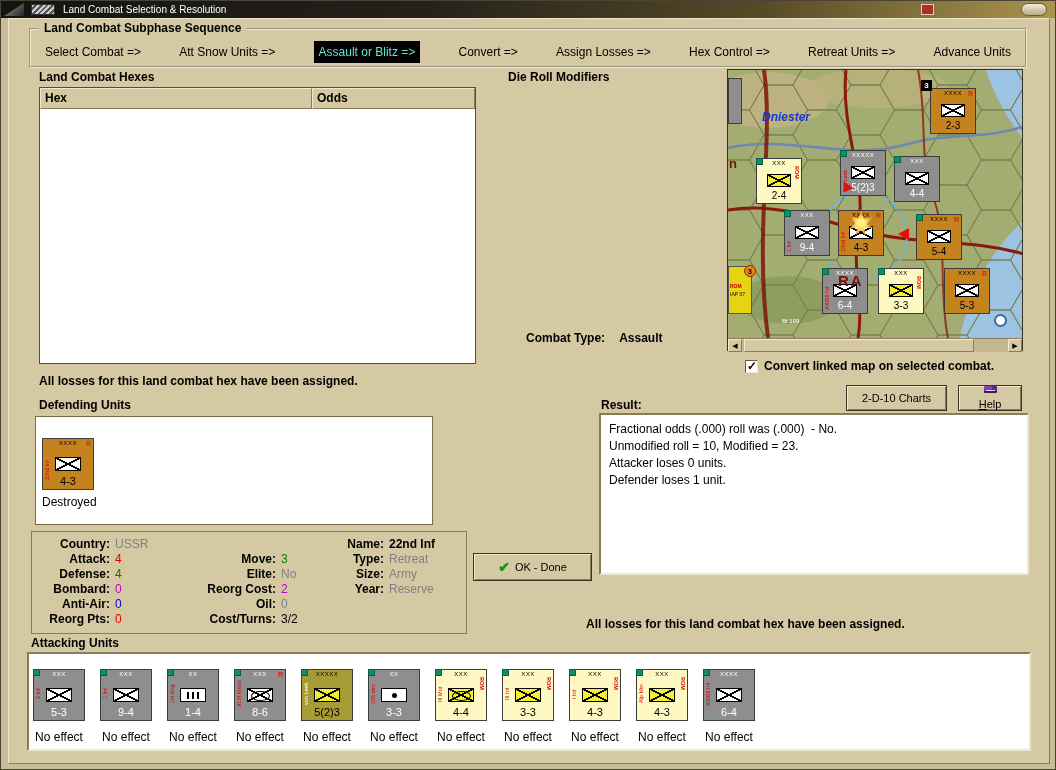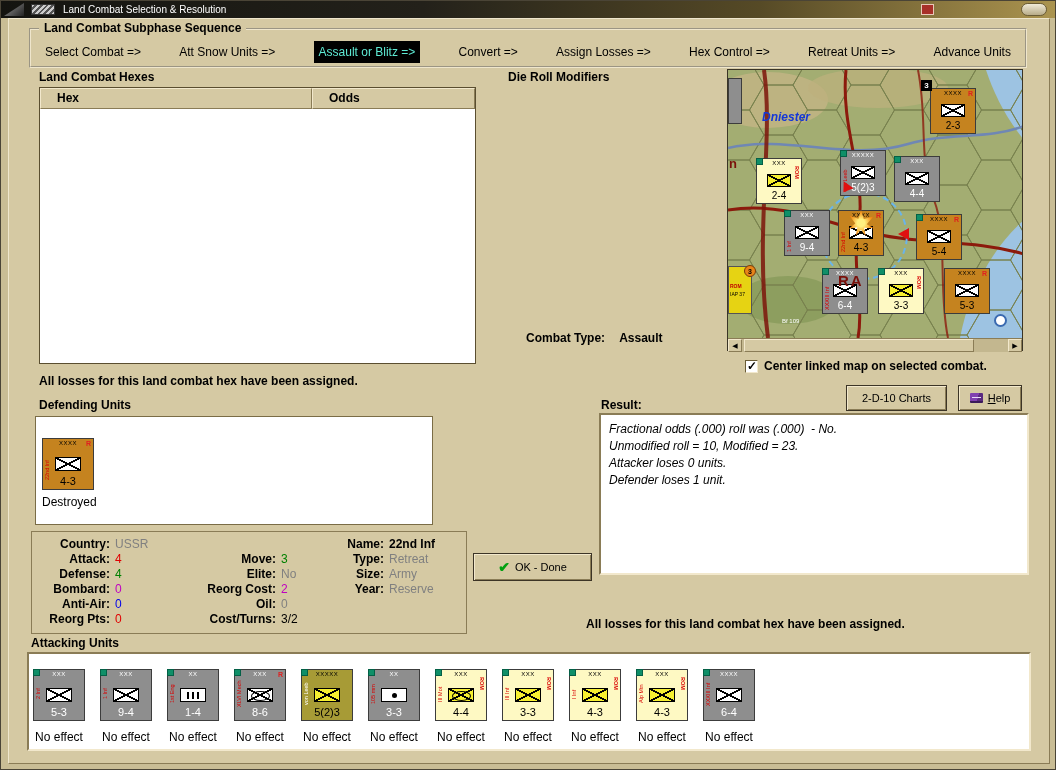--- a/index.html
+++ b/index.html
@@ -25,21 +25,21 @@
   .step{font-size:12px;white-space:nowrap;}
   .step.c-active{background:#000;color:#5eead4;font-weight:normal;padding:4px 5px;}
   .section-label{position:absolute;font-size:12px;font-weight:bold;color:#000;white-space:nowrap;}
   .lbl-hexes{left:38px;top:69px;} .lbl-mod{left:507px;top:69px;} .lbl-def{left:38px;top:397px;}
   .lbl-result{left:600px;top:397px;} .lbl-att{left:30px;top:635px;}
   .msg-left{left:38px;top:373px;} .msg-right{left:585px;top:616px;}
   
   .hex-table{position:absolute;left:38px;top:86px;width:437px;height:277px;background:#fff;border:1px solid #5a4e30;}
   .hex-head{display:flex;height:21px;}
   .hcell{background:#d5c9a3;border:1px solid;border-color:#f2e8cc #8a7c56 #8a7c56 #f2e8cc;
-    font-weight:bold;font-size:12px;padding:2px 16px;}
+    font-weight:bold;font-size:12px;padding:2px 4px;}
   .hc1{width:272px;} .hc2{flex:1;}
   .hex-body{padding-top:4px;}
   .hexrow{display:flex;height:22px;font-size:12px;align-items:center;}
   .hexrow .rc1{width:272px;padding-left:4px;} .hexrow .rc2{flex:1;padding-left:4px;}
   .hexrow.c-black{background:#000;}
   .hexrow.c-selected{background:#2563cd;color:#fff;margin-top:2px;}
   
   .mod-panel{position:absolute;left:506px;top:85px;width:213px;height:262px;background:#d5c9a3;
     border:1px solid #8a7c56;padding:8px 6px;}
   .modline{font-size:12px;min-height:17px;line-height:17px;white-space:pre-wrap;}
@@ -79,21 +79,21 @@
   
   .center-row{position:absolute;left:744px;top:358px;display:flex;align-items:center;gap:6px;}
   .checkbox{width:13px;height:13px;background:#fff;border:1px solid;border-color:#6a5c36 #f2e8cc #f2e8cc #6a5c36;position:relative;}
   .checkbox.checked::after{content:"✓";position:absolute;left:1px;top:-2px;font-size:12px;font-weight:bold;color:#000;}
   .center-label{font-size:12px;font-weight:bold;}
   
   .btn{position:absolute;background:#d5c9a3;border:1px solid #3c3426;
     box-shadow:inset 1px 1px 0 #f2e8cc,inset -1px -1px 0 #8a7c56;font-size:11px;
     display:flex;align-items:center;justify-content:center;gap:5px;cursor:default;color:#000;}
   .btn-charts{left:845px;top:384px;width:101px;height:26px;}
-  .btn-help{left:957px;top:384px;width:64px;height:26px;}
+  .btn-help{left:957px;top:384px;width:64px;height:26px;flex-direction:column;}
   .btn-ok{left:472px;top:552px;width:119px;height:28px;}
   .check-icon{color:#00a010;font-size:14px;font-weight:bold;line-height:14px;}
   .book-icon{width:13px;height:10px;background:linear-gradient(105deg,#8040b0 60%,#5a2a80 60%);
     border-bottom:2px solid #3a1a5a;border-radius:1px;position:relative;}
   .book-icon::after{content:"";position:absolute;left:2px;top:4px;width:9px;height:1px;background:#e8d8f8;}
   .help-label::first-letter{text-decoration:underline;}
   
   .def-panel{position:absolute;left:34px;top:415px;width:398px;height:109px;background:#fff;border:1px solid #7a6c46;}
   .def-counter{position:absolute !important;left:6px;top:21px;}
   .destroyed{position:absolute;left:6px;top:78px;font-size:12px;color:#000;}
@@ -102,21 +102,21 @@
   .kv-col{display:flex;flex-direction:column;}
   .kv-col1{width:146px;} .kv-col2{width:156px;padding-top:15px;} .kv-col3{flex:1;}
   .kvrow{display:flex;line-height:15px;height:15px;white-space:nowrap;}
   .kvrow .kl{font-weight:bold;text-align:right;}
   .kv-col1 .kl{width:72px;} .kv-col2 .kl{width:92px;} .kv-col3 .kl{width:44px;}
   .kvrow .kvv{margin-left:5px;}
   .kv-panel .c-gray{color:#808080;} .kv-panel .c-red{color:#e00000;} .kv-panel .c-green{color:#008000;}
   .kv-panel .c-magenta{color:#c000c0;} .kv-panel .c-blue{color:#0000e8;} .kv-panel .c-black{color:#000;}
   .kv-panel .c-name{color:#000;font-weight:bold;}
   .result-panel{position:absolute;left:598px;top:412px;width:430px;height:162px;background:#fff;
-    border:2px solid;border-color:#8a7c56 #f2e8cc #f2e8cc #8a7c56;padding:6px 8px;font-style:italic;}
+    border:2px solid;border-color:#8a7c56 #f2e8cc #f2e8cc #8a7c56;padding:6px 8px;}
   .resline{font-size:12px;line-height:17px;white-space:pre-wrap;}
   .att-panel{position:absolute;left:26px;top:651px;width:1004px;height:99px;background:#fff;
     border:2px solid;border-color:#8a7c56 #f2e8cc #f2e8cc #8a7c56;display:flex;align-items:flex-start;padding:15px 0 0 4px;}
   .unit-cell{width:52px;margin-right:15px;text-align:center;flex:0 0 auto;}
   .unit-cell .effect{margin-top:9px;font-size:12px;white-space:nowrap;color:#000;}
   
   .counter{position:relative;width:52px;height:52px;border:1px solid #3c3c3c;flex:0 0 auto;}
   .map .counter{position:absolute;width:46px;height:46px;}
   .counter .csize{position:absolute;top:1px;left:0;right:0;text-align:center;font-size:6px;line-height:6px;letter-spacing:.5px;}
   .counter .cid{position:absolute;left:1px;top:7px;height:34px;writing-mode:vertical-rl;transform:rotate(180deg);
@@ -407,21 +407,21 @@
     <div class="hscroll">
       <span class="sbtn left"></span>
       <span class="sthumb"></span>
       <span class="sspace"></span>
       <span class="sbtn right"></span>
     </div>
   </div>
 
   <div class="center-row">
     <span class="checkbox checked"></span>
-    <span class="center-label">Center linked map on selected combat.</span>
+    <span class="center-label">Convert linked map on selected combat.</span>
   </div>
 
   <div class="btn btn-charts">
     <span>2-D-10 Charts</span>
   </div>
   <div class="btn btn-help">
     <span class="book-icon"></span>
     <span class="help-label">Help</span>
   </div>
   <div class="btn btn-ok">

